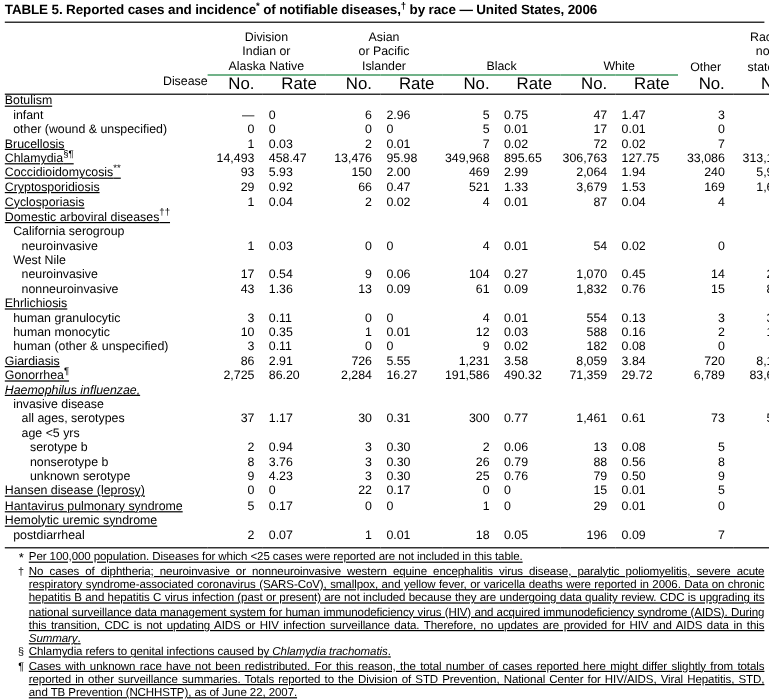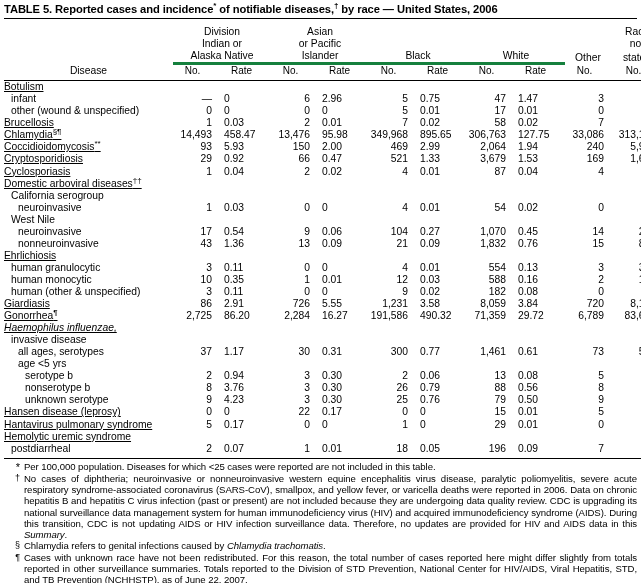--- a/index.html
+++ b/index.html
@@ -68,31 +68,31 @@
   col.c-other   { width: 46px; }
   col.c-rns     { width: 52px; }
 
   .hdr-group {
     text-align: center;
     font-weight: bold;
     font-size: 10.3px;
     line-height: 12.05px;
   }
   .hdr-group-underline {
-    border-bottom: 3px solid #15803d;
+    border-bottom: 1px solid #15803d;
   }
   .hdr-sub {
-    text-align: center;
+    text-align: right;
     font-weight: bold;
-    font-size: 10px;
+    font-size: 14px;
     padding-right: 7px !important;
     padding-bottom: 1px !important;
   }
   .hdr-disease {
-    text-align: center;
+    text-align: right;
     font-weight: bold;
     font-size: 10.3px;
     padding-bottom: 1px !important;
   }
   td.num {
     text-align: right;
     padding-right: 7px !important;
   }
   td.num-left {
     text-align: left;
@@ -138,20 +138,21 @@
     font-size: 9px;
     line-height: 11.3px;
     box-sizing: border-box;
   }
   .fnmark.star  { font-size: 11px; line-height: 12px; }
   .fntext {
     flex: 1;
     text-align: justify;
     text-justify: inter-word;
     letter-spacing: -0.07px;
+    text-decoration: underline;
   }
   .fntext i { font-style: italic; }
 </style>
 </head>
 <body>
 
 <div class="page">
 
   <div class="table-title">
     <span>TABLE 5. Reported cases and incidence</span><sup class="fn">*</sup><span> of notifiable diseases,</span><sup class="fn">†</sup><span> by race — United States, 2006</span>
@@ -265,21 +266,21 @@
           <td class="num">26</td>
         </tr>
         <tr>
           <td class="dis ind0"><span>Brucellosis</span></td>
           <td class="num">1</td>
           <td class="num-left">0.03</td>
           <td class="num">2</td>
           <td class="num-left">0.01</td>
           <td class="num">7</td>
           <td class="num-left">0.02</td>
-          <td class="num">58</td>
+          <td class="num">72</td>
           <td class="num-left">0.02</td>
           <td class="num">7</td>
           <td class="num">46</td>
         </tr>
         <tr>
           <td class="dis ind0"><span>Chlamydia</span><sup class="fnr">§¶</sup></td>
           <td class="num">14,493</td>
           <td class="num-left">458.47</td>
           <td class="num">13,476</td>
           <td class="num-left">95.98</td>
@@ -393,21 +394,21 @@
           <td class="num-left">0.45</td>
           <td class="num">14</td>
           <td class="num">281</td>
         </tr>
         <tr>
           <td class="dis ind2"><span>nonneuroinvasive</span></td>
           <td class="num">43</td>
           <td class="num-left">1.36</td>
           <td class="num">13</td>
           <td class="num-left">0.09</td>
-          <td class="num">21</td>
+          <td class="num">61</td>
           <td class="num-left">0.09</td>
           <td class="num">1,832</td>
           <td class="num-left">0.76</td>
           <td class="num">15</td>
           <td class="num">837</td>
         </tr>
         <tr>
           <td class="dis ind0"><span>Ehrlichiosis</span></td>
           <td class="num"></td>
           <td class="num-left"></td>

